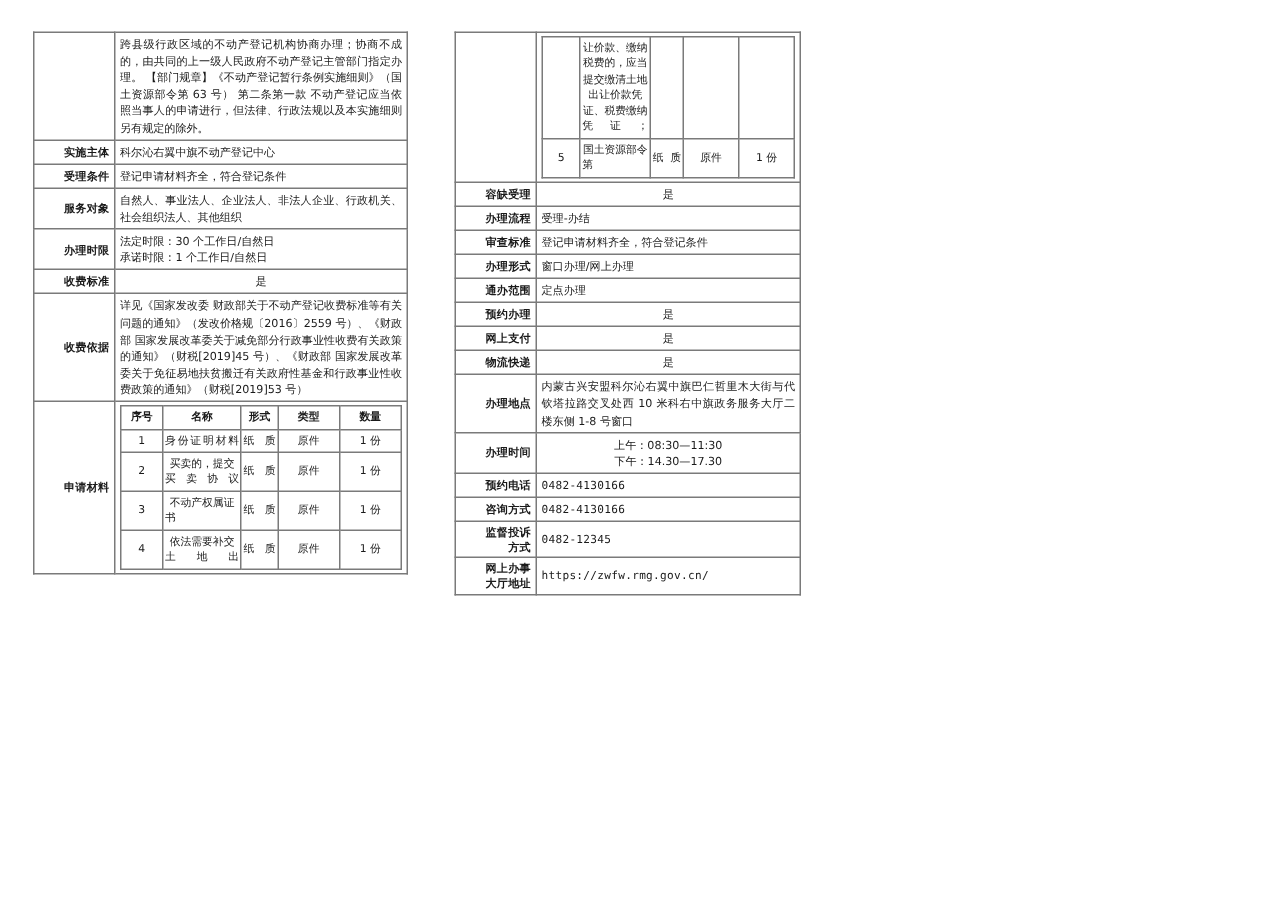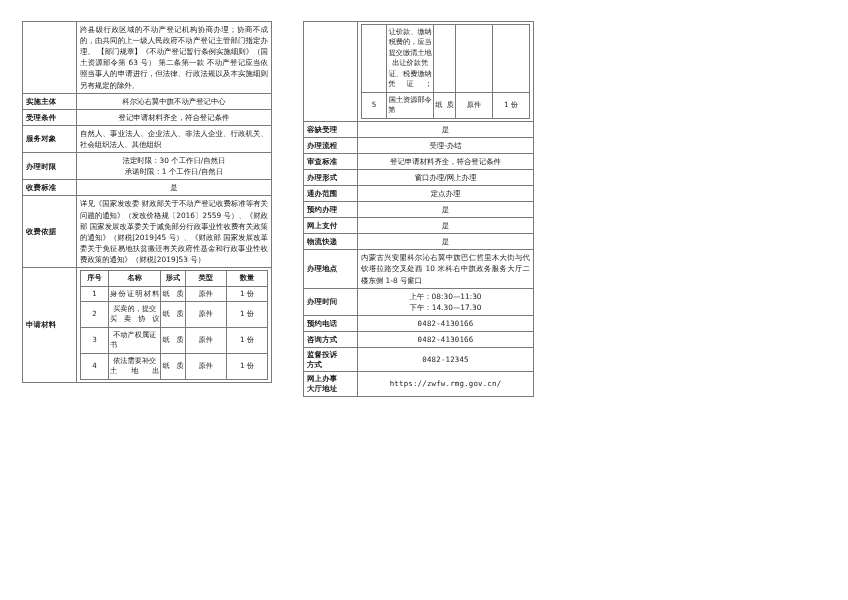--- a/index.html
+++ b/index.html
@@ -41,30 +41,30 @@
     border: 1px solid #7a7a7a;
     padding: 2px 3px;
     font-size: 7.4px;
     line-height: 1.5;
     vertical-align: middle;
     word-break: break-all;
   }
   td.label {
     width: 54px;
     font-weight: bold;
-    text-align: left;
+    text-align: right;
     font-size: 8.2px;
     letter-spacing: 0.2px;
     line-height: 1.35;
   }
   td.label.wrap2 {
     line-height: 1.3;
   }
   td.value {
-    text-align: center;
+    text-align: left;
   }
   td.value.center {
     text-align: center;
   }
   td.just {
     text-align: justify;
     text-justify: inter-ideograph;
     line-height: 1.62;
     padding: 3px 4px;
   }

